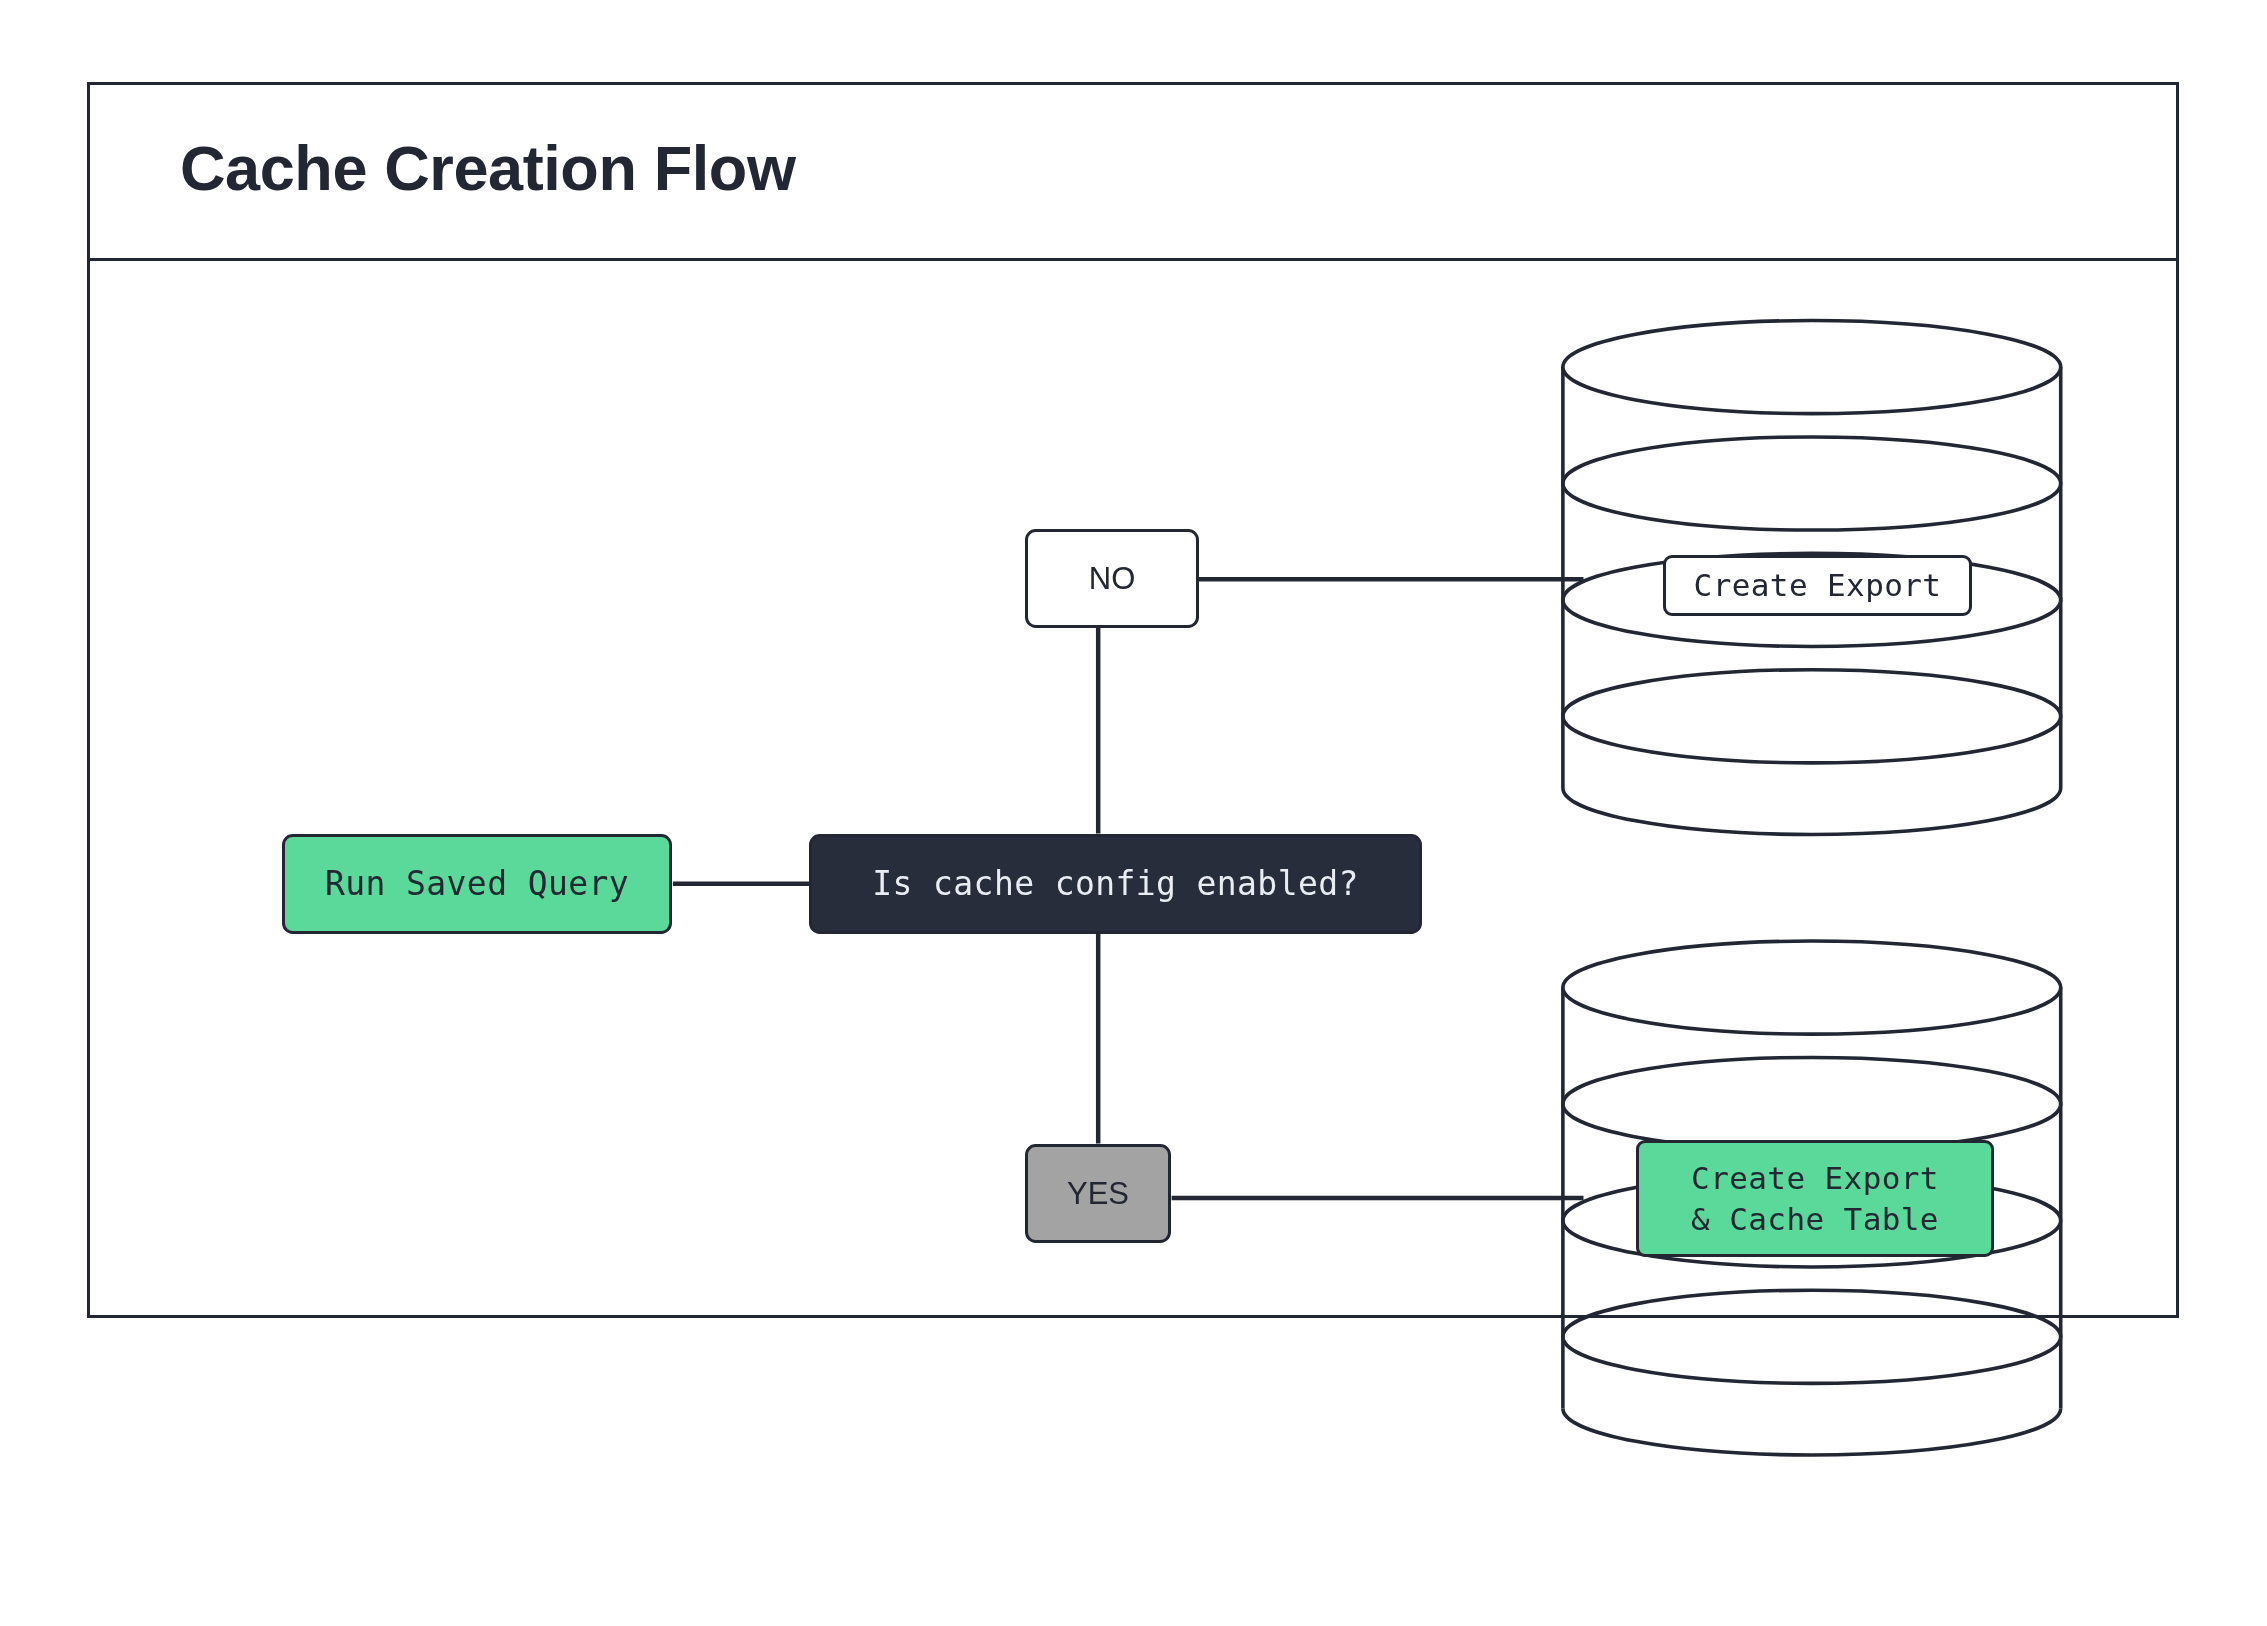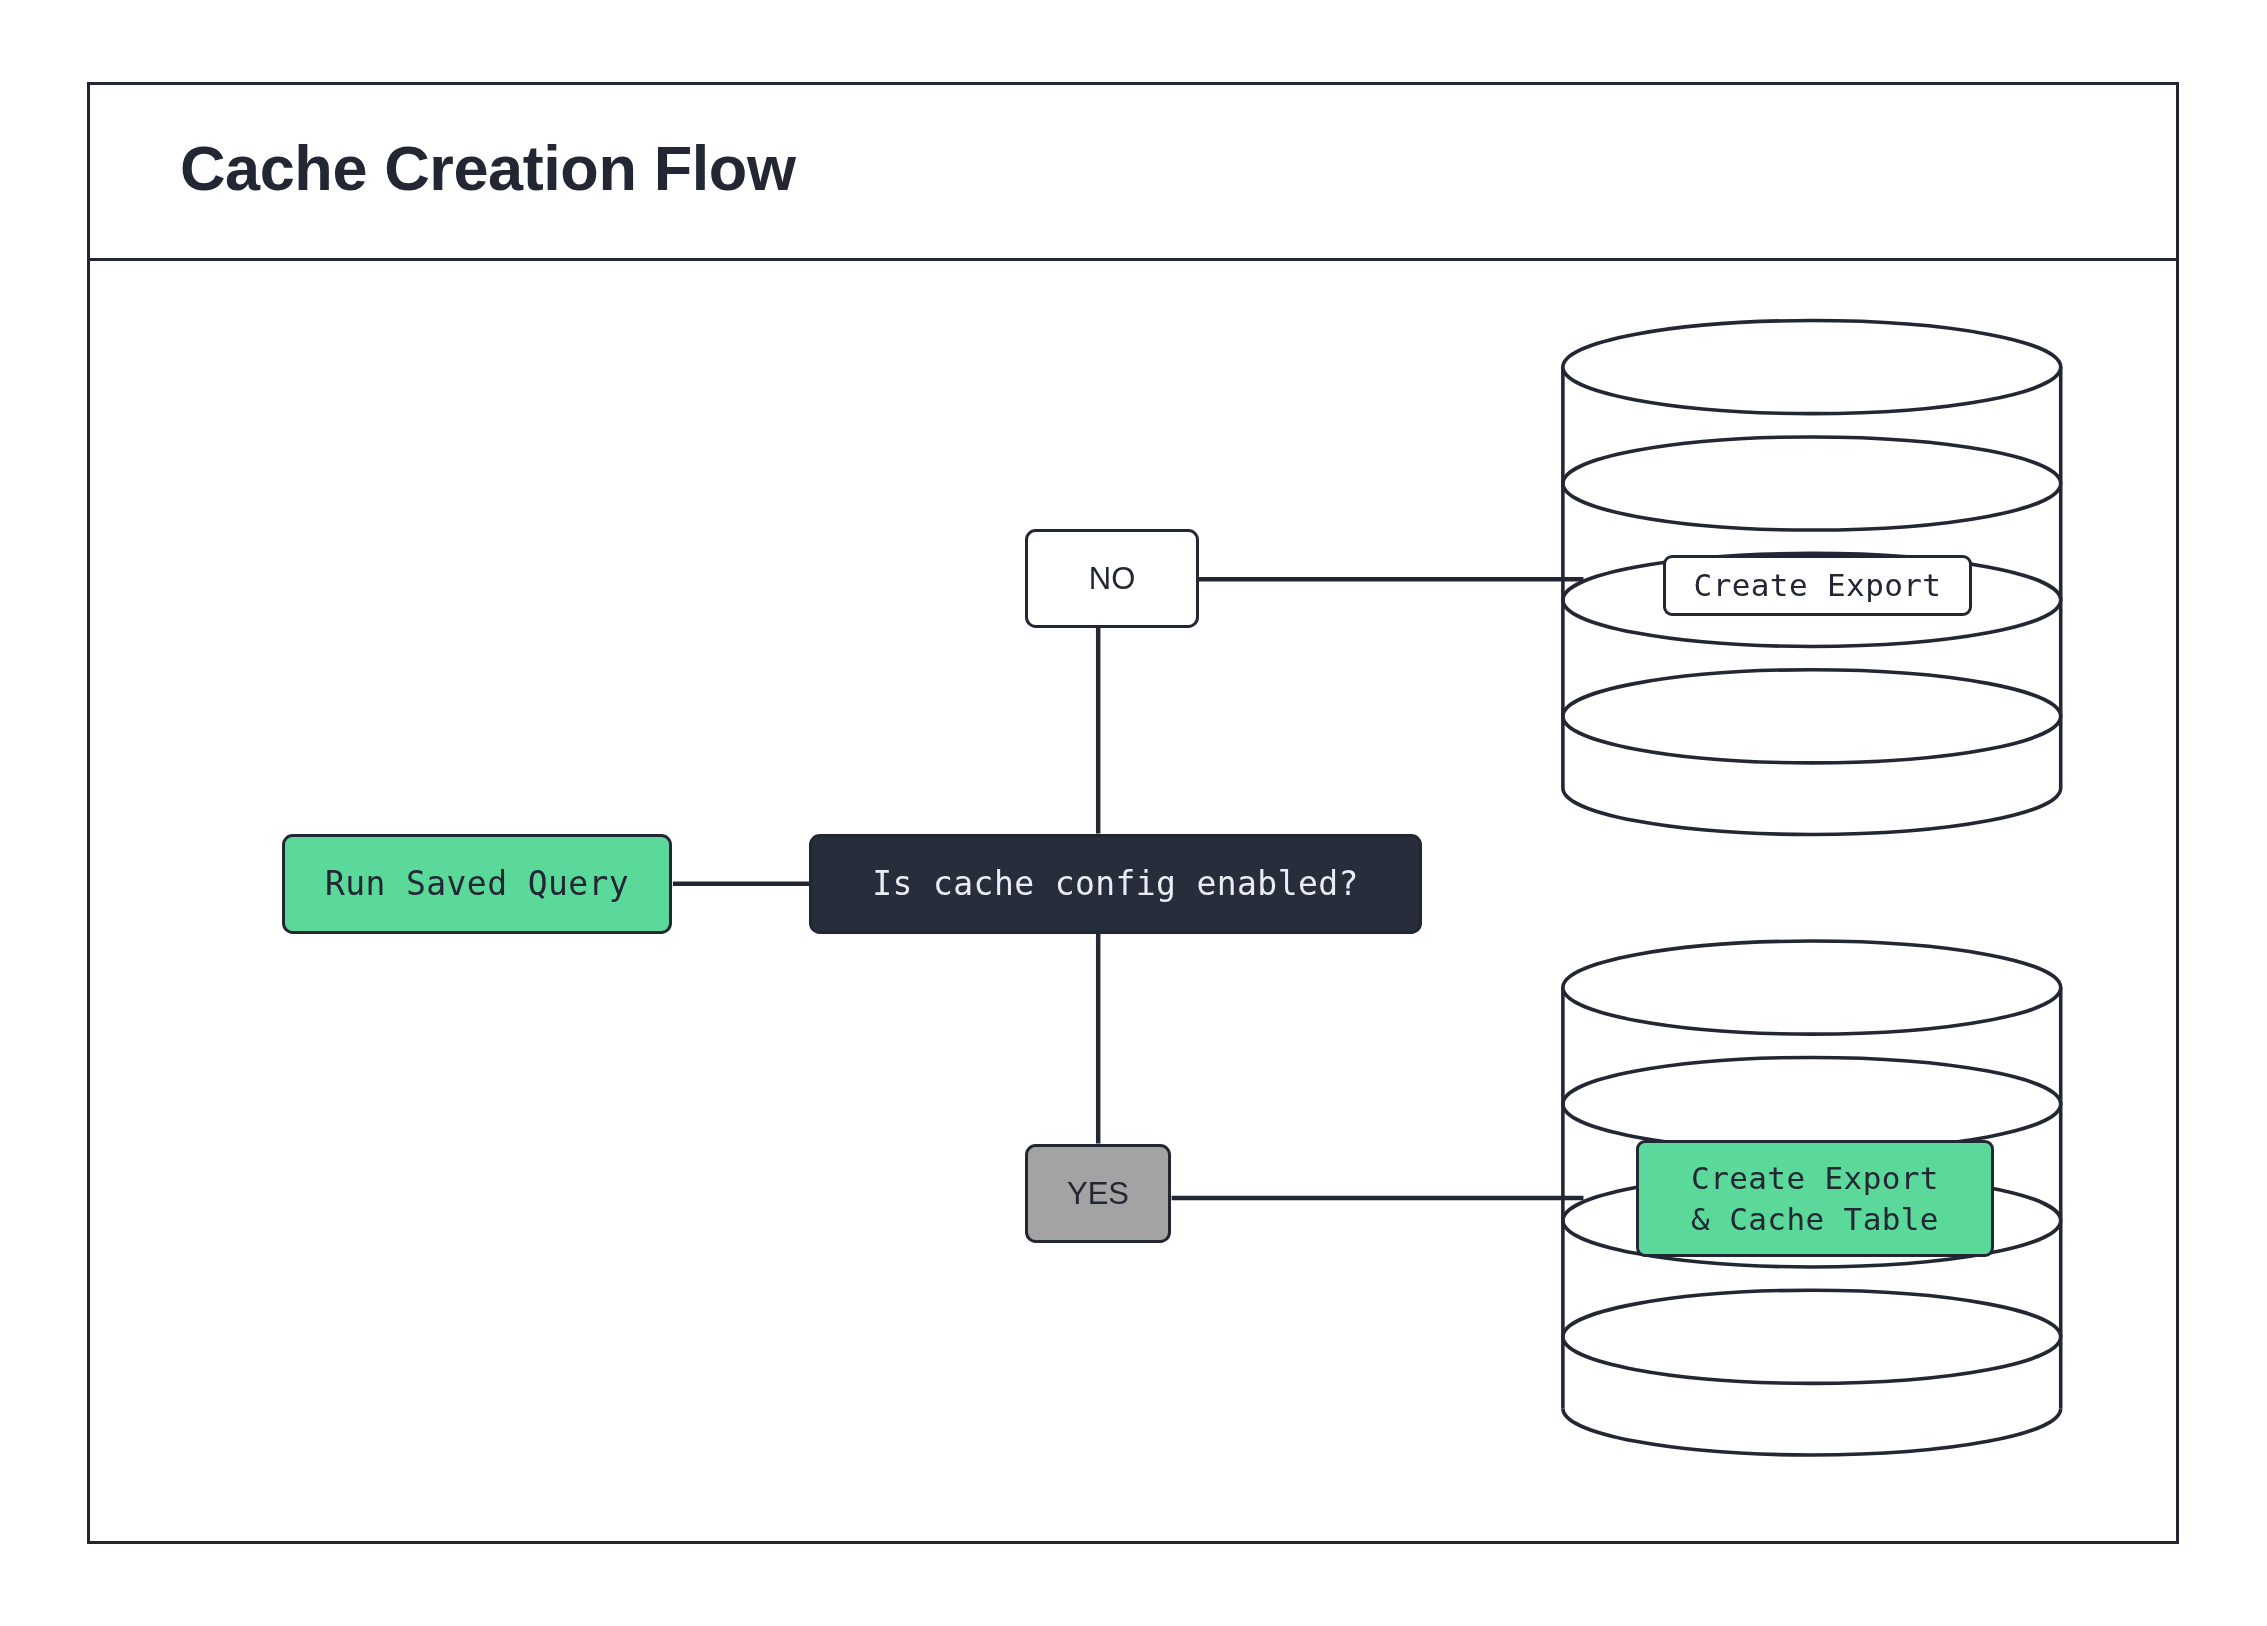--- a/index.html
+++ b/index.html
@@ -22,21 +22,21 @@
     width: 2268px;
     height: 1626px;
   }
 
   
   .frame {
     position: absolute;
     left: 87px;
     top: 82px;
     width: 2092px;
-    height: 1462px;
+    height: 1236px;
     border: 3.6px solid #232733;
     box-sizing: border-box;
     background: #ffffff;
   }
   .frame-header {
     position: absolute;
     left: 0;
     top: 0;
     right: 0;
     height: 176px;

